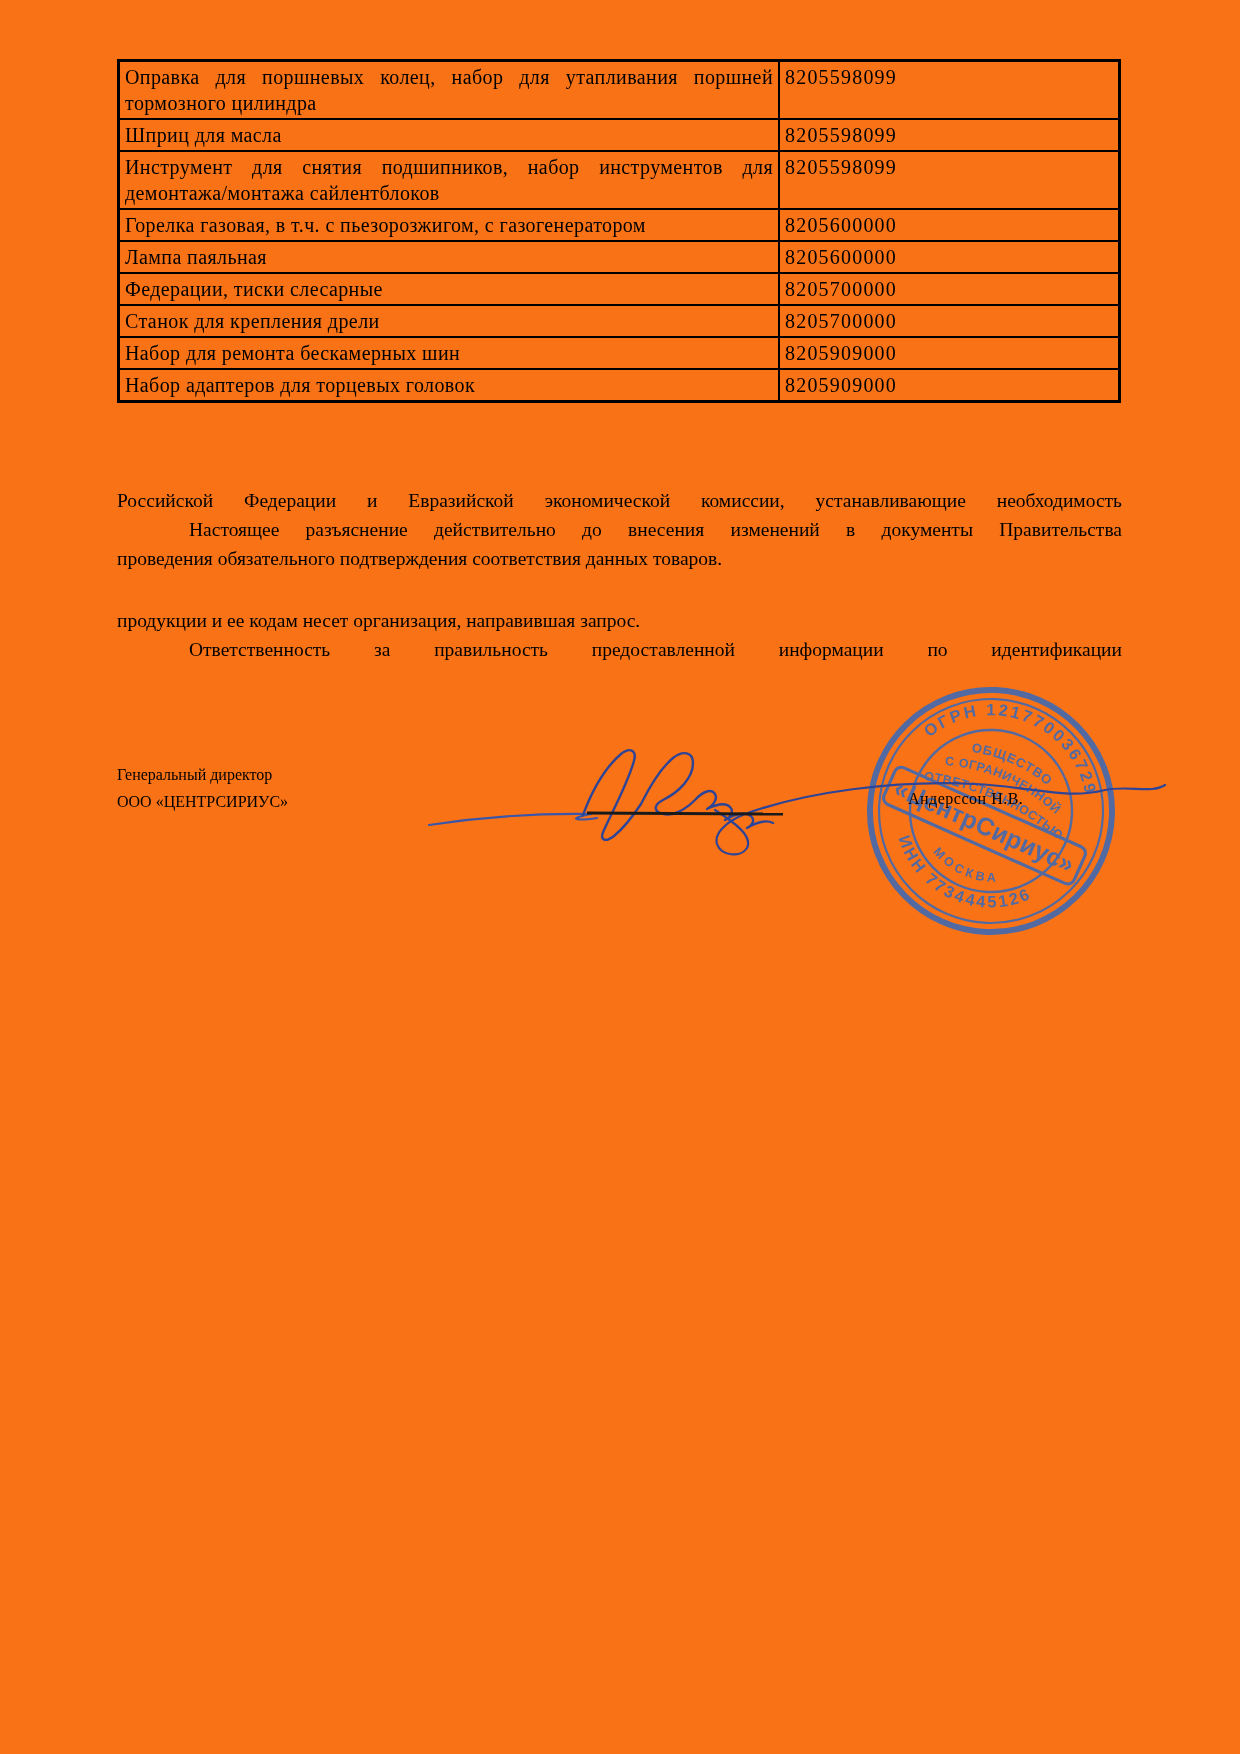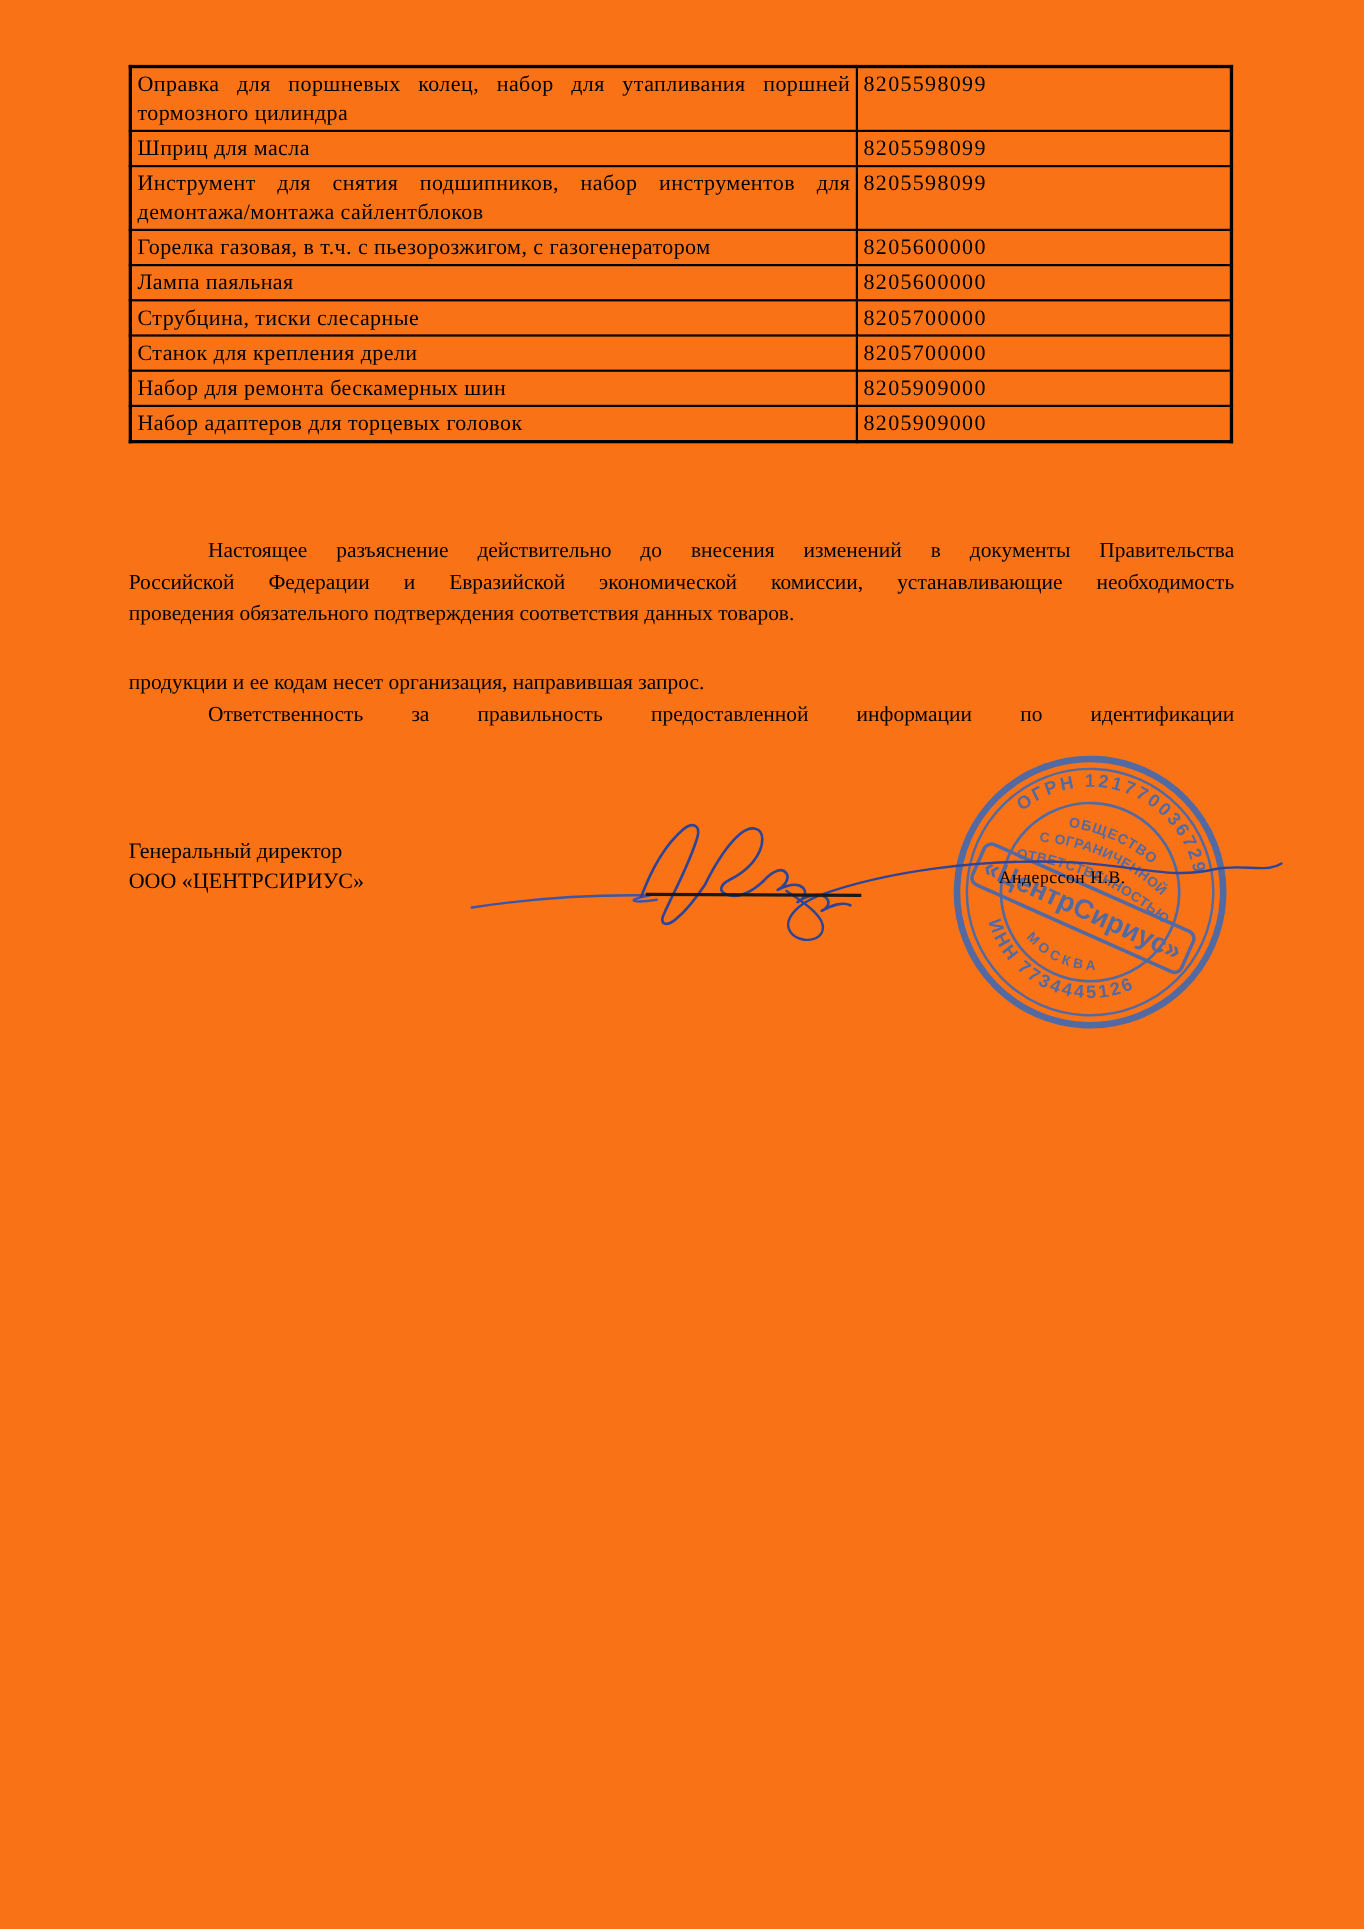--- a/index.html
+++ b/index.html
@@ -35,21 +35,21 @@
     font-size:19.5px;line-height:29px;
   }
   .para-1{top:486px;}
   .para-2{top:606px;}
   .jline{text-align:justify;text-align-last:justify;white-space:normal;}
   .jline.last{text-align-last:auto;}
   .jline.indent{text-indent:72px;}
   
   .signer{
     position:absolute;left:117px;top:761px;
-    font-size:20px;line-height:27px;
+    font-size:16px;line-height:27px;
   }
   
   .signature-svg{position:absolute;left:415px;top:728px;z-index:2;}
   .sig-ink{stroke:var(--sig-blue);fill:none;stroke-linecap:round;stroke-linejoin:round;}
   .sig-ink-light{stroke:#3b55a8;fill:none;stroke-linecap:round;stroke-linejoin:round;}
   .sig-underline{stroke:var(--ink-black);fill:none;}
   
   .stamp-svg{position:absolute;left:861px;top:681px;z-index:1;opacity:0.87;}
   .stamp-svg .st{stroke:var(--stamp-blue);fill:none;}
   .stamp-svg text{fill:var(--stamp-blue);font-family:"Liberation Sans","DejaVu Sans",sans-serif;}
@@ -79,41 +79,41 @@
         </tr>
         <tr>
           <td class="c-name">Горелка газовая, в т.ч. с пьезорозжигом, с газогенератором</td>
           <td class="c-code">8205600000</td>
         </tr>
         <tr>
           <td class="c-name">Лампа паяльная</td>
           <td class="c-code">8205600000</td>
         </tr>
         <tr>
-          <td class="c-name">Струбцина, тиски слесарные</td>
+          <td class="c-name">Федерации, тиски слесарные</td>
           <td class="c-code">8205700000</td>
         </tr>
         <tr>
           <td class="c-name">Станок для крепления дрели</td>
           <td class="c-code">8205700000</td>
         </tr>
         <tr>
           <td class="c-name">Набор для ремонта бескамерных шин</td>
           <td class="c-code">8205909000</td>
         </tr>
         <tr>
           <td class="c-name">Набор адаптеров для торцевых головок</td>
           <td class="c-code">8205909000</td>
         </tr>
       </tbody>
   </table>
 
   <div class="para para-1">
+      <div class="jline">Российской Федерации и Евразийской экономической комиссии, устанавливающие необходимость</div>
       <div class="jline indent">Настоящее разъяснение действительно до внесения изменений в документы Правительства</div>
-      <div class="jline">Российской Федерации и Евразийской экономической комиссии, устанавливающие необходимость</div>
       <div class="jline last">проведения обязательного подтверждения соответствия данных товаров.</div>
     </div>
   <div class="para para-2">
       <div class="jline last">продукции и ее кодам несет организация, направившая запрос.</div>
       <div class="jline indent">Ответственность за правильность предоставленной информации по идентификации</div>
     </div>
 
   <div class="signer">
     <div>Генеральный директор</div>
     <div>ООО «ЦЕНТРСИРИУС»</div>

